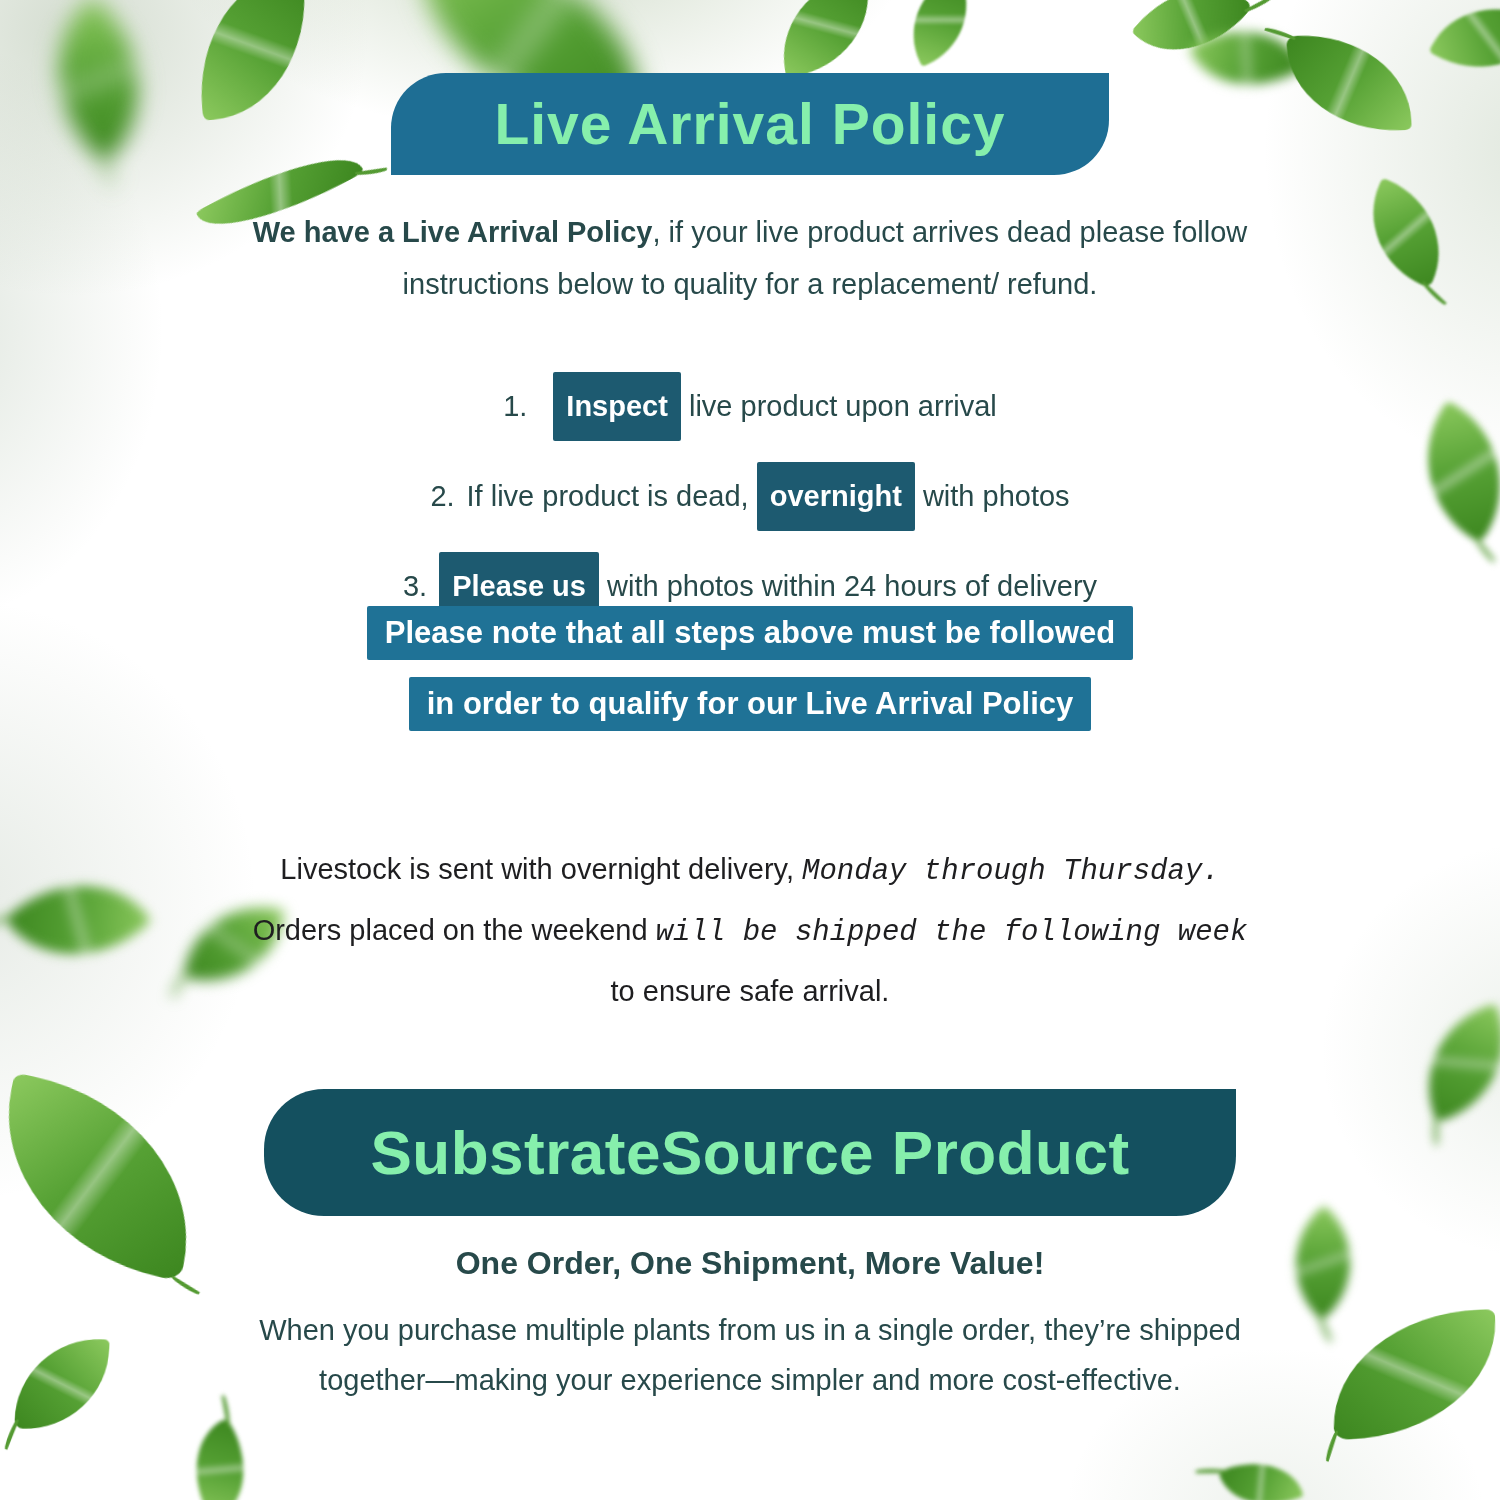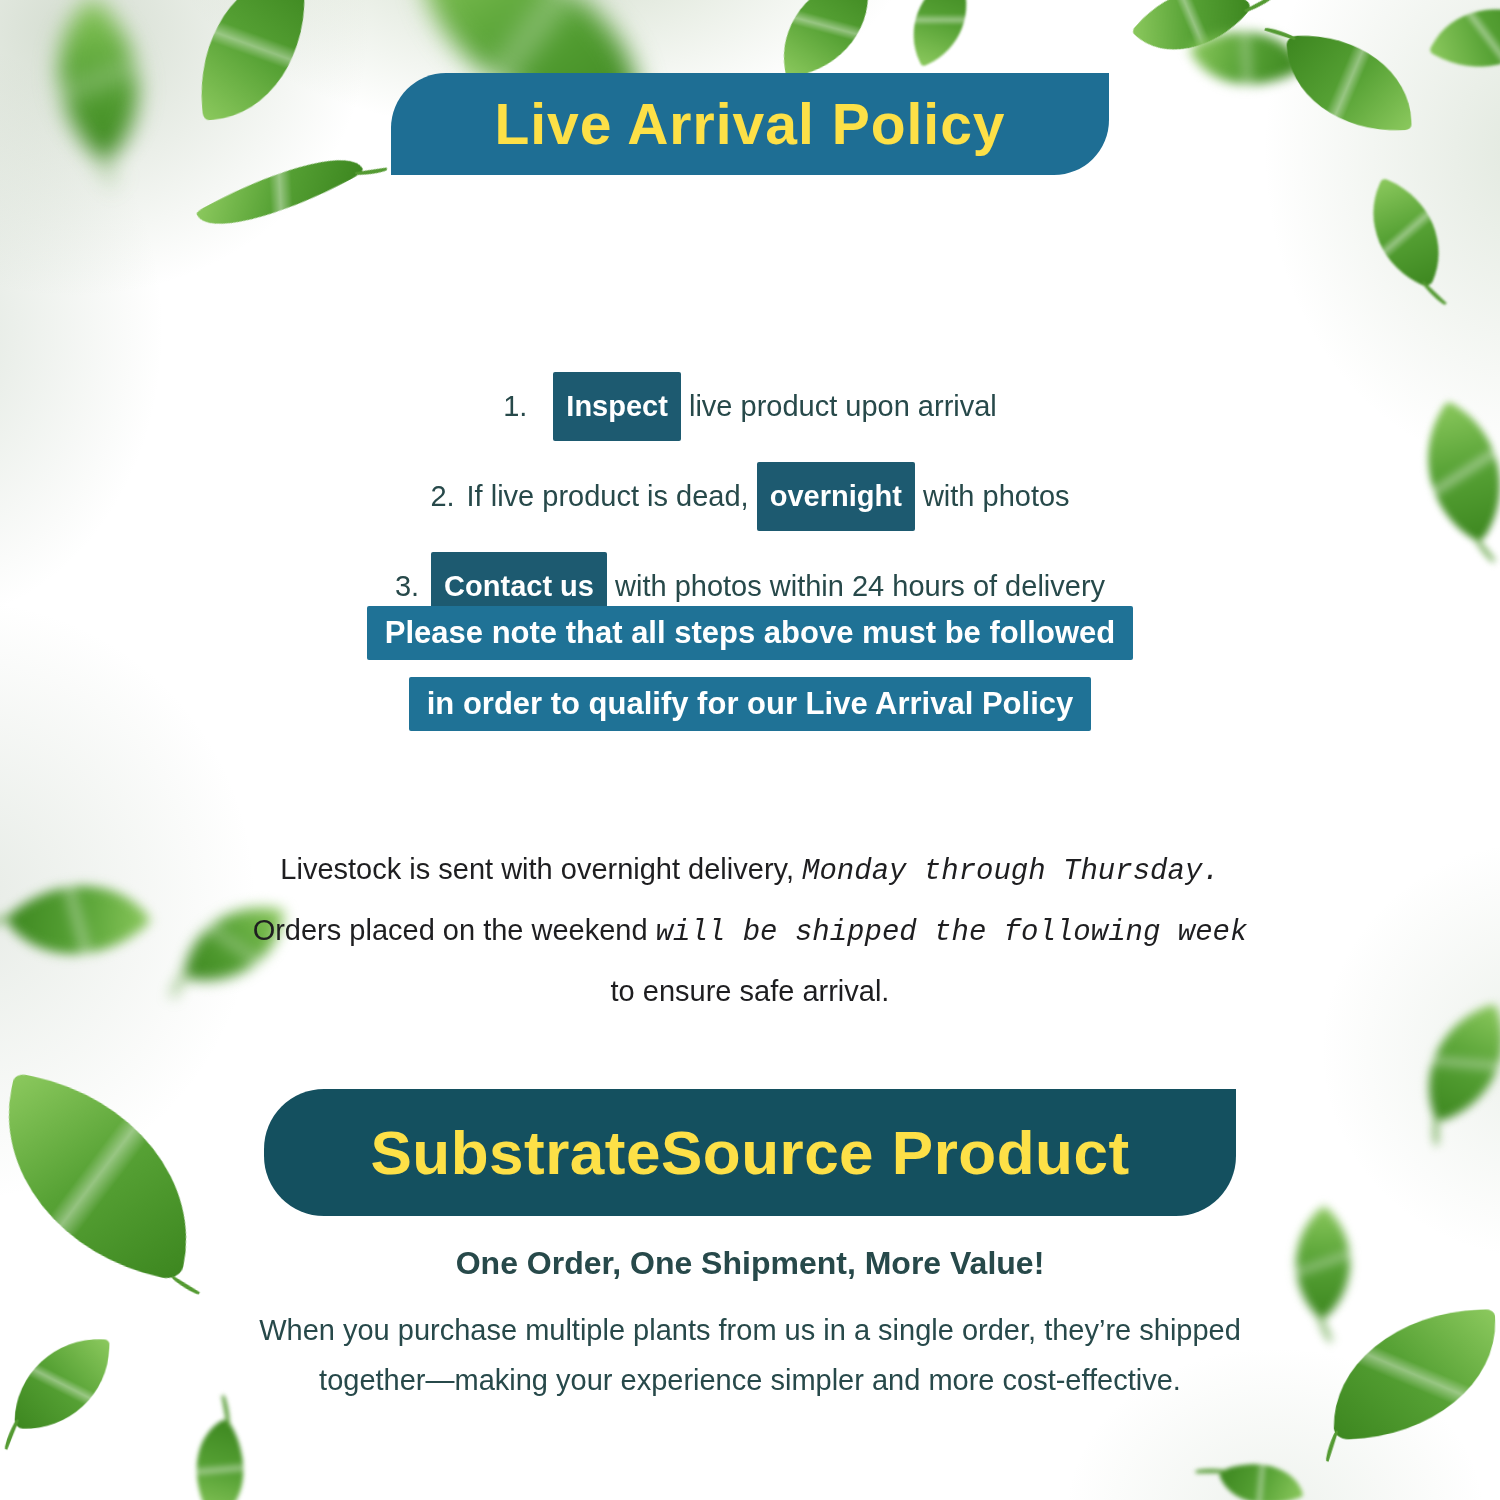--- a/index.html
+++ b/index.html
@@ -29,21 +29,21 @@
   .leaf::before{
     content:"";position:absolute;right:-22px;bottom:-5px;width:32px;height:4px;
     background:#549a32;border-radius:0 0 100% 100%/0 0 100% 100%;
     transform:rotate(20deg);
   }
 
   
   .center-x{left:50%;transform:translateX(-50%);}
   .banner{
     position:absolute;display:flex;align-items:center;justify-content:center;
-    color:#fde047;font-weight:700;white-space:nowrap;
+    color:#86efac;font-weight:700;white-space:nowrap;
   }
   .banner-top{top:73px;width:718px;height:102px;border-radius:55px 0 55px 0;
     background:#1e6e94;font-size:57px;letter-spacing:1px;}
   .banner-brand{top:1089px;width:972px;height:127px;border-radius:60px 0 60px 60px;
     background:#14505f;font-size:62px;letter-spacing:.5px;}
 
   .intro{position:absolute;top:206px;width:100%;text-align:center;
     font-size:29px;line-height:52px;color:#27494a;}
   .intro .b{font-weight:700;}
 
@@ -93,30 +93,34 @@
   <i class="leaf" style="left:16px;top:1338px;width:92px;height:92px;transform:rotate(92deg);filter:blur(.5px)"></i>
   <i class="leaf" style="left:178px;top:1438px;width:84px;height:64px;transform:rotate(-120deg);filter:blur(2px)"></i>
   <i class="leaf" style="left:1282px;top:1222px;width:82px;height:82px;transform:rotate(46deg);filter:blur(5px)"></i>
   <i class="leaf" style="left:1352px;top:1292px;width:125px;height:165px;transform:rotate(88deg);filter:blur(.4px)"></i>
   <i class="leaf" style="left:1225px;top:1458px;width:72px;height:52px;transform:rotate(160deg);filter:blur(2px)"></i>
 
   <div class="banner banner-top center-x">
     <span>Live Arrival Policy</span>
   </div>
 
+  <div class="intro">
+    <div><span class="b">We have a Live Arrival Policy</span><span>, if your live product arrives dead please follow</span></div>
+    <div>instructions below to quality for a replacement/ refund.</div>
+  </div>
 
   <ol class="steps">
     <li class="step">
       <span class="num num-wide">1.</span><span></span><span class="hl">Inspect</span><span> live product upon arrival</span>
     </li>
     <li class="step">
       <span class="num">2.</span><span>If live product is dead, </span><span class="hl">overnight</span><span> with photos</span>
     </li>
     <li class="step">
-      <span class="num">3.</span><span></span><span class="hl">Contact us</span><span> with photos within 24 hours of delivery</span>
+      <span class="num">3.</span><span></span><span class="hl">Please us</span><span> with photos within 24 hours of delivery</span>
     </li>
   </ol>
 
   <div class="notice">
     <span class="notice-line">Please note that all steps above must be followed</span>
     <span class="notice-line">in order to qualify for our Live Arrival Policy</span>
   </div>
 
   <div class="shipping">
     <div><span>Livestock is sent with overnight delivery, </span><em>Monday through Thursday.</em></div>

